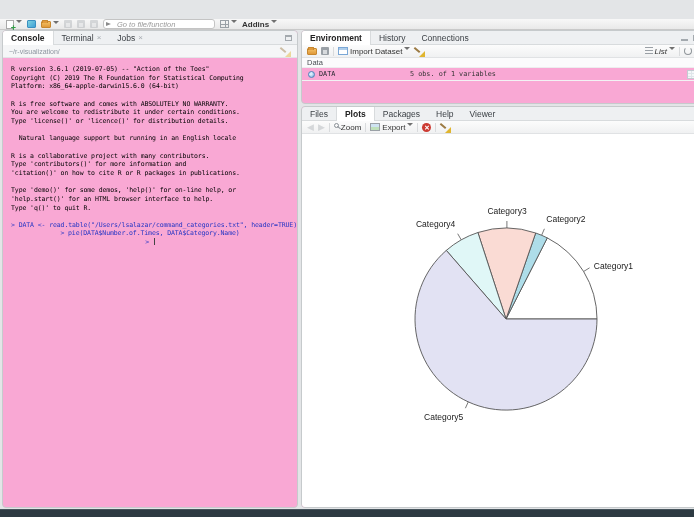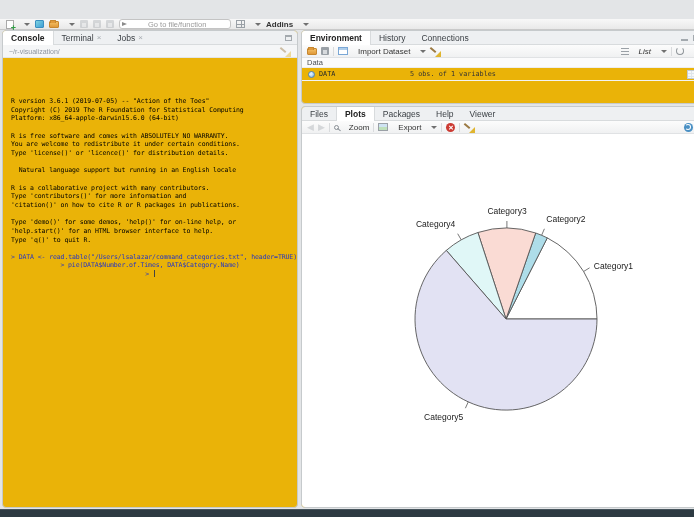--- a/index.html
+++ b/index.html
@@ -20,47 +20,47 @@
   .project-btn { position:absolute; right:6px; top:3px; display:flex; align-items:center;
     gap:3px; font-size:8.5px; color:#333; }
   .rcube { width:10px; height:10px; border-radius:2px;
     background:linear-gradient(135deg,#7aa7dd,#2f6fb7); color:#fff; font-size:7px;
     font-weight:bold; text-align:center; line-height:10px; }
 
   
   .main-toolbar { position:absolute; top:19px; left:0; right:0; height:11px;
     background:linear-gradient(#f8f8f8,#e9e9e9); border-bottom:1px solid #c9c9c9;
     display:flex; align-items:center; gap:5px; padding:0 6px; font-size:8px; color:#333; }
-  .tbtn { display:flex; align-items:center; gap:10px; }
+  .tbtn { display:flex; align-items:flex-start; gap:2px; }
   .caret { width:0; height:0; border-left:3px solid transparent; border-right:3px solid transparent;
     border-top:3px solid #707070; display:inline-block; }
   .doc-plus { width:8px; height:9px; background:#fff; border:1px solid #aaa; position:relative; }
   .doc-plus::after { content:"+"; position:absolute; right:-3px; bottom:-4px; color:#2f9e44;
     font-size:9px; font-weight:bold; line-height:8px; }
   .proj-ic { width:9px; height:8px; background:linear-gradient(135deg,#7fd3e0,#3f9fd6);
     border:1px solid #3a8fc0; border-radius:1px; }
   .folder { width:10px; height:7px; background:linear-gradient(#f3c065,#e0993a);
     border:1px solid #c7872f; border-radius:1px; position:relative; }
   .folder::before { content:""; position:absolute; top:-2px; left:0; width:4px; height:2px;
     background:#e0993a; border:1px solid #c7872f; border-bottom:none; border-radius:1px 1px 0 0; }
   .floppy { width:8px; height:8px; background:#9aa0a6; border-radius:1px; position:relative; }
   .floppy::after { content:""; position:absolute; left:2px; top:3px; width:4px; height:4px; background:#d7dadd; }
   .disabled { opacity:.35; }
   .goto-wrap { position:relative; }
   .goto-input { width:112px; height:10px; border:1px solid #c4c4c4; border-radius:3px;
-    background:#fff; font-size:7.5px; color:#444; padding:0 2px 0 28px; font-family:"Liberation Sans",sans-serif; }
+    background:#fff; font-size:7.5px; color:#444; padding:0 2px 0 13px; font-family:"Liberation Sans",sans-serif;font-style:italic; }
   .goto-input::placeholder { color:#9a9a9a; }
   .goto-ic { position:absolute; left:3px; top:2.5px; width:0; height:0;
     border-top:2.5px solid transparent; border-bottom:2.5px solid transparent; border-left:5px solid #8b8b8b; }
   .grid-ic { width:9px; height:8px; border:1px solid #9aa0a6;
     background:linear-gradient(#0000 0 3px,#9aa0a6 3px 4px,#0000 4px) ,
                linear-gradient(90deg,#0000 0 4px,#9aa0a6 4px 5px,#0000 5px); }
 
   
-  .pane { position:absolute; background:#eab308; border:1px solid #c6cacc; border-radius:4px; overflow:hidden; }
+  .pane { position:absolute; background:#f9a8d4; border:1px solid #c6cacc; border-radius:4px; overflow:hidden; }
   .console-pane { left:2px; top:30px; width:296px; bottom:9px; }
   .env-pane { left:301px; top:30px; width:405px; height:74px; }
   .plots-pane { left:301px; top:106px; width:468px; bottom:9px; }
 
   .tabs { display:flex; align-items:stretch; height:14px; background:#eef0f2;
     border-bottom:1px solid #d8dbdd; font-size:8.5px; color:#3c4146; }
   .tab { display:flex; align-items:center; gap:3px; padding:0 8px; }
   .tab.active { background:#fff; border-left:1px solid #d8dbdd; border-right:1px solid #d8dbdd;
     font-weight:bold; color:#222; margin-bottom:-1px; }
   .tab.first { border-left:none; }
@@ -72,21 +72,21 @@
   .ptoolbar { display:flex; align-items:center; gap:4px; padding:0 5px; height:13px;
     background:linear-gradient(#fcfcfc,#f0f1f2); border-bottom:1px solid #e0e2e4;
     font-size:8px; color:#333; }
   .sep { width:1px; height:9px; background:#d9dbdd; }
   .right-group { margin-left:auto; display:flex; align-items:center; gap:4px;font-style:italic; }
 
   
   .pathbar { display:flex; align-items:center; height:13px; background:#f5f6f7;
     border-bottom:1px solid #e3e5e7; padding:0 6px; font-size:7px; color:#8d95a0; }
   .console-out { padding:7px 8px; font-family:"DejaVu Sans Mono", monospace;
-    font-size:6.5px; line-height:8.65px; letter-spacing:-0.1px; color:#000; white-space:pre;margin-top:32px; }
+    font-size:6.5px; line-height:8.65px; letter-spacing:-0.1px; color:#000; white-space:pre; }
   .cline.cin { color:#2435c4;text-align:center; }
   .caret-cursor { display:inline-block; width:1px; height:7px; background:#444;
     vertical-align:-1px; margin-left:1px; }
 
   
   .scope-row { display:flex; align-items:center; gap:3px; height:13px; padding:0 5px;
     background:linear-gradient(#fdfdfd,#f3f4f5); border-bottom:1px solid #e3e5e7; font-size:8px; color:#333; }
   .globe { width:9px; height:9px; border-radius:2px;
     background:linear-gradient(145deg,#9cc0e4 20%,#4a7fb5); border:1px solid #3c6f9f; }
   .search-box { margin-left:auto; width:74px; height:10px; border:1px solid #c9ccce;

